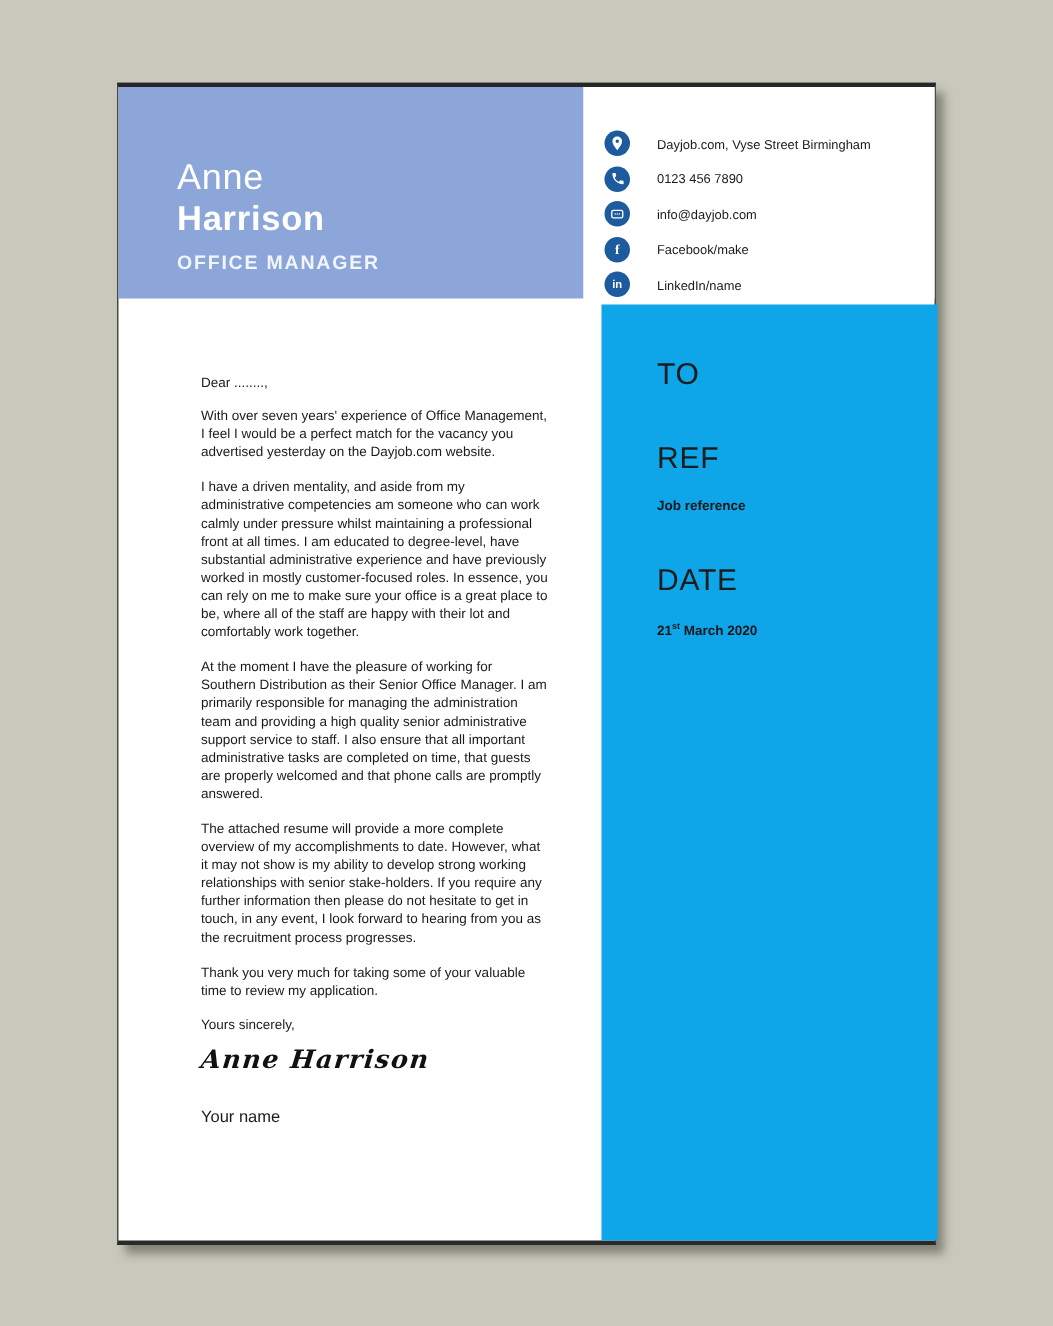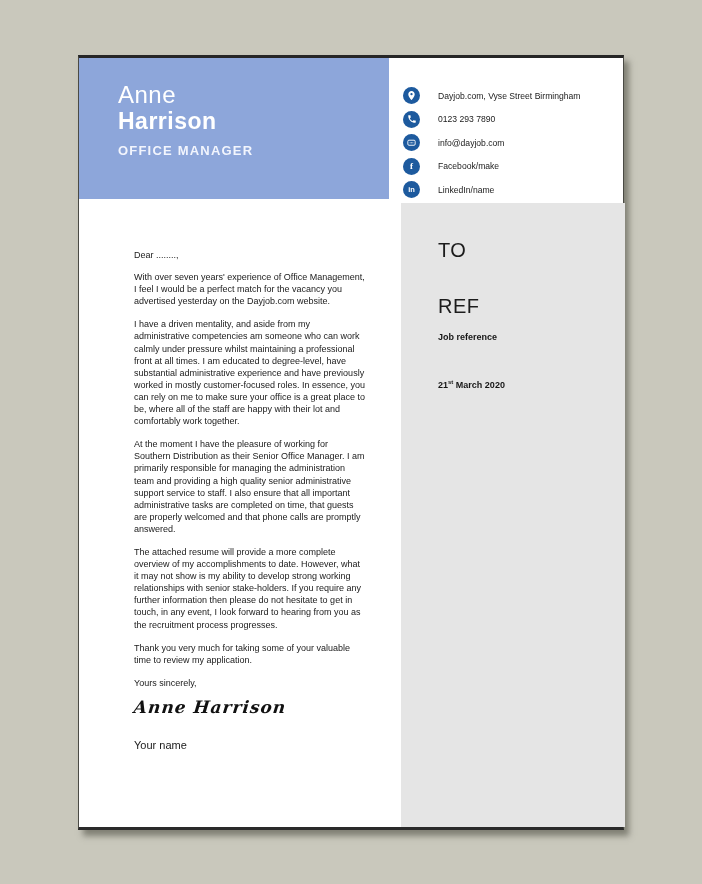--- a/index.html
+++ b/index.html
@@ -20,21 +20,21 @@
     border-bottom: 3px solid #2a2a2a;
     box-shadow: 5px 6px 6px rgba(70,70,58,0.55);
     display: flex;
     flex-direction: column;
   }
   
   .header-row { display: flex; height: 141px; flex: 0 0 auto; }
   .name-block {
     width: 310px; flex: 0 0 auto;
     background: #8da6da;
-    padding: 24px 0 0 39px;
+    padding: 48px 0 0 39px;
     color: #ffffff;
   }
   .first-name { font-size: 24px; font-weight: 400; line-height: 26px; letter-spacing: .5px; }
   .last-name  { font-size: 23px; font-weight: 700; line-height: 26px; letter-spacing: .5px; }
   .job-title  { font-size: 13px; font-weight: 600; letter-spacing: 1.2px; margin-top: 9px; color: #f2f5fd; }
   .contact-panel {
     flex: 1 1 auto;
     background: #ffffff;
     padding: 26px 0 0 14px;
   }
@@ -63,21 +63,21 @@
     font-family: "DejaVu Serif", serif;
     font-style: italic; font-weight: 700;
     font-size: 17px; letter-spacing: 1px;
     transform: skewX(-6deg);
     margin: 8px 0 2px 0;
     color: #111;
   }
   .signer-label { font-size: 11px; font-weight: 500; margin-top: 22px; }
   .sidebar {
     width: 224px; flex: 0 0 auto;
-    background: #e5e5e5;
+    background: #0ea5e9;
     margin-top: 4px;
     padding: 36px 18px 0 37px;
     color: #161616;
   }
   .side-heading { font-size: 20px; font-weight: 400; letter-spacing: .5px; color: #1c1c1c; }
   .side-lines { margin-top: 13px; }
   .side-line { font-size: 9px; font-weight: 600; line-height: 12px; }
   .side-section { margin-top: 33px; }
   .date-value sup { font-size: 6px; }
 </style>
@@ -101,21 +101,21 @@
             </svg>
         </span>
         <span class="contact-text">Dayjob.com, Vyse Street Birmingham</span>
       </div>
       <div class="contact-row">
         <span class="icon-circle">
           <svg width="10" height="10" viewBox="0 0 24 24" fill="#ffffff">
               <path d="M6.62 10.79c1.44 2.83 3.76 5.14 6.59 6.59l2.2-2.2c.27-.27.67-.36 1.02-.24 1.12.37 2.33.57 3.57.57.55 0 1 .45 1 1V20c0 .55-.45 1-1 1-9.39 0-17-7.61-17-17 0-.55.45-1 1-1h3.5c.55 0 1 .45 1 1 0 1.25.2 2.45.57 3.57.11.35.03.74-.25 1.02l-2.2 2.2z"></path>
             </svg>
         </span>
-        <span class="contact-text">0123 293 7890</span>
+        <span class="contact-text">0123 456 7890</span>
       </div>
       <div class="contact-row">
         <span class="icon-circle">
           <svg width="11" height="11" viewBox="0 0 24 24">
               <rect x="4" y="7" width="16" height="11" rx="2.5" fill="none" stroke="#ffffff" stroke-width="2"></rect>
               <circle cx="9" cy="12.5" r="1.1" fill="#ffffff"></circle>
               <circle cx="12" cy="12.5" r="1.1" fill="#ffffff"></circle>
               <circle cx="15" cy="12.5" r="1.1" fill="#ffffff"></circle>
             </svg>
         </span>
@@ -154,20 +154,21 @@
       <div class="side-heading">TO</div>
 
       <div class="side-section">
         <div class="side-heading">REF</div>
         <div class="side-lines">
           <div class="side-line">Job reference</div>
         </div>
       </div>
 
       <div class="side-section">
+        <div class="side-heading">DATE</div>
         <div class="side-lines">
           <div class="side-line date-value"><span>21</span><sup>st</sup><span> March 2020</span></div>
         </div>
       </div>
     </div>
 
   </div>
 </div>
 
 </body></html>

